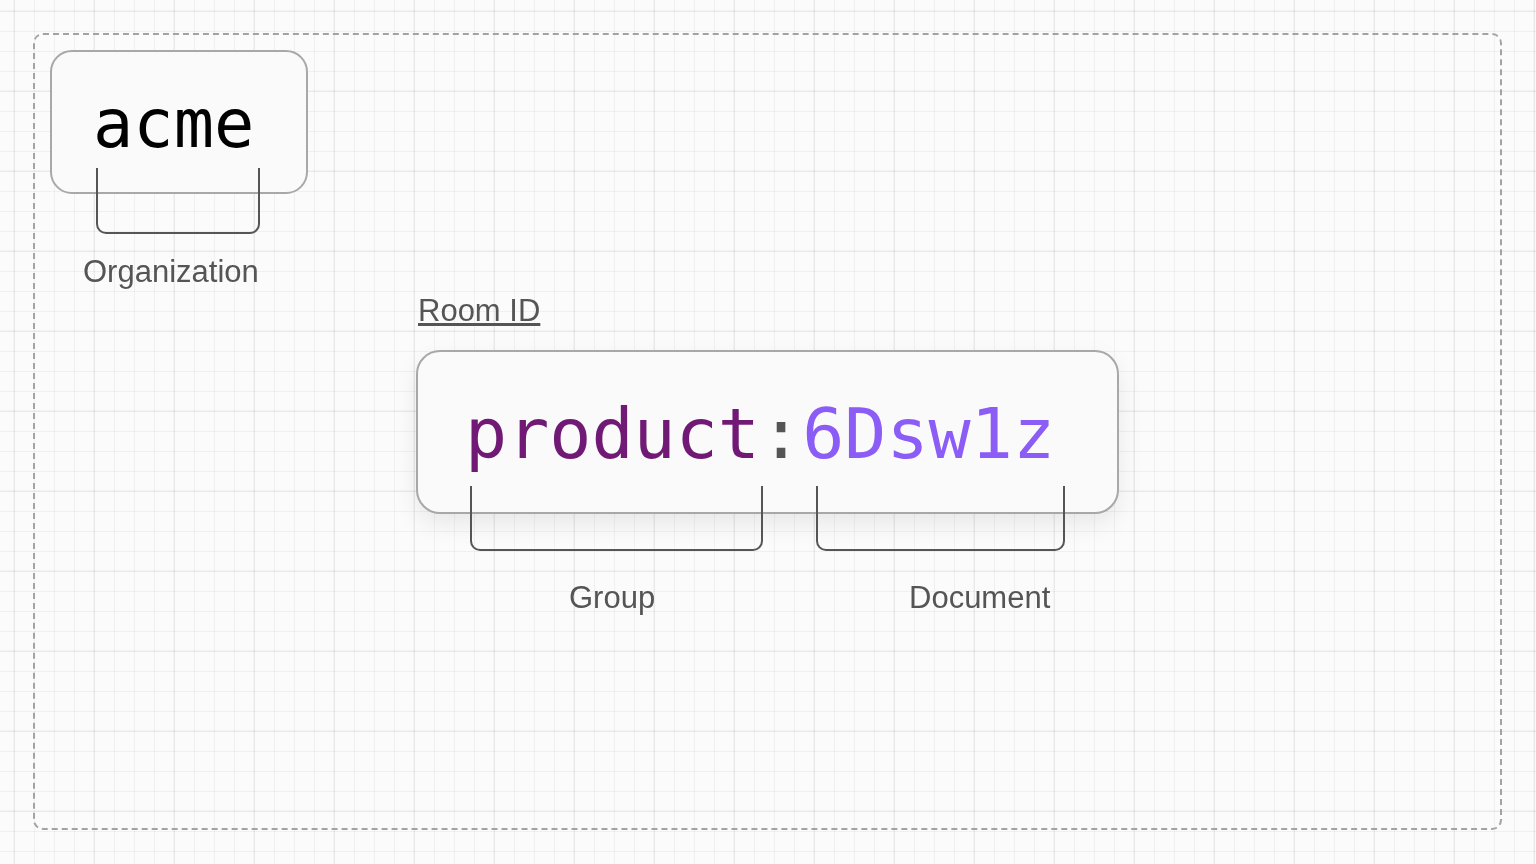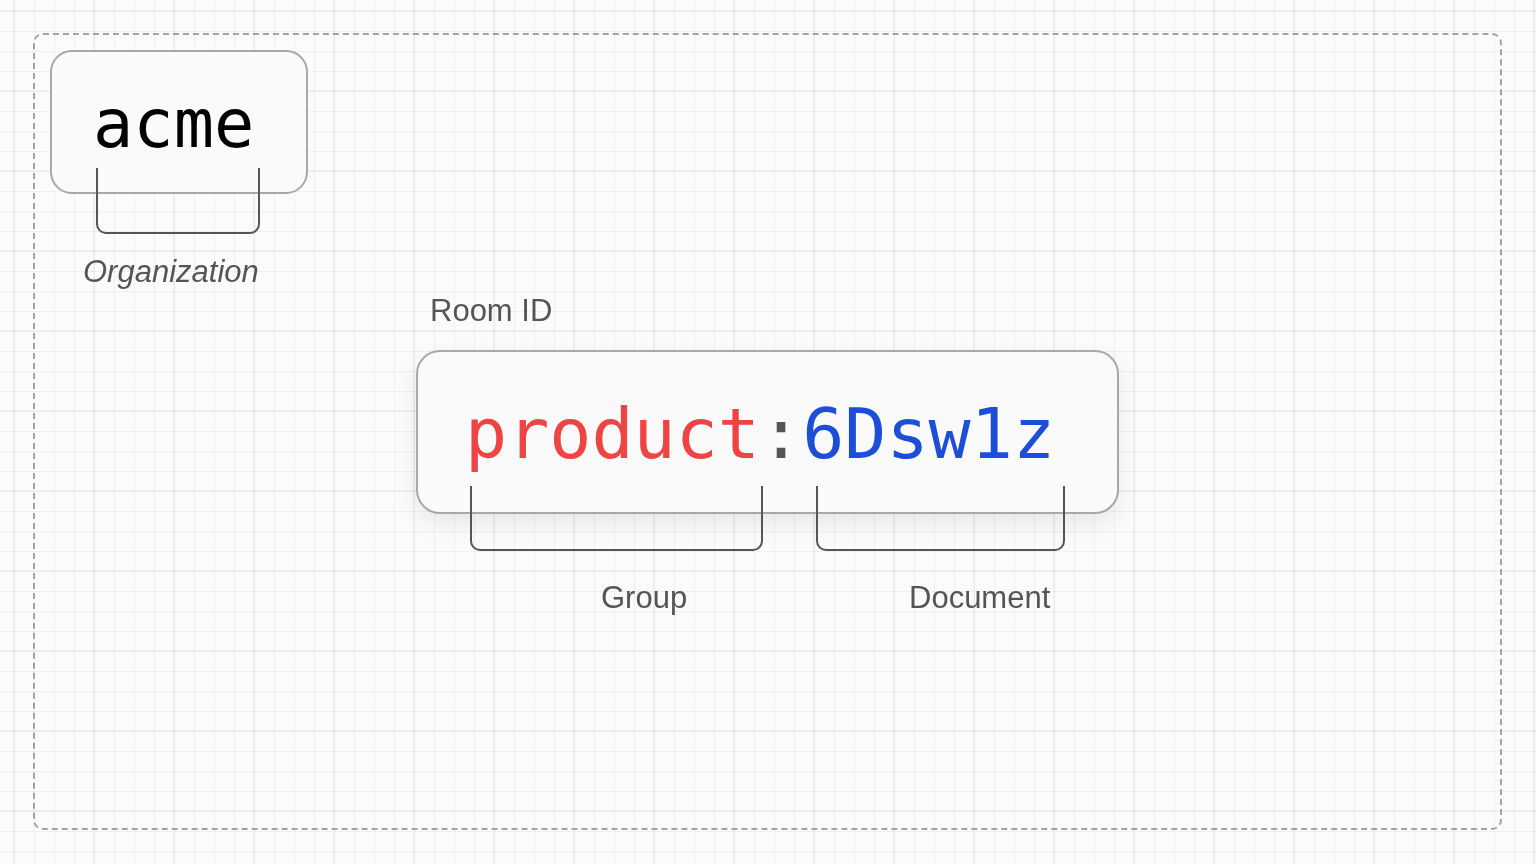--- a/index.html
+++ b/index.html
@@ -25,46 +25,46 @@
   }
   .org-box { left:50px; top:50px; width:258px; height:144px; }
   .room-box { left:416px; top:350px; width:703px; height:164px;
     box-shadow:0 10px 24px rgba(0,0,0,0.08); border-radius:24px; }
   .mono {
     position:absolute; font-family:"DejaVu Sans Mono", "Liberation Mono", monospace;
     white-space:nowrap; letter-spacing:0;
   }
   .org-text { left:93px; top:84px; font-size:67px; color:#000000; line-height:80px; }
   .room-text { left:465px; top:391px; font-size:70px; line-height:86px; }
-  .group-part { color:#ef4444; }
+  .group-part { color:#701a75; }
   .sep-part { color:#555555; }
-  .doc-part { color:#1d4ed8; }
+  .doc-part { color:#8b5cf6; }
   .bracket {
     position:absolute; border:2px solid #555; border-top:none;
     border-radius:0 0 10px 10px; box-sizing:border-box;
   }
   .label {
     position:absolute; color:#555; font-size:31px; white-space:nowrap;
     font-family:"Liberation Sans", "DejaVu Sans", sans-serif;
   }
 </style>
 </head>
 <body>
 
 <div class="frame"></div>
 
 <div class="box org-box"></div>
 <div class="mono org-text">acme</div>
 <div class="bracket" style="left:96px; top:168px; width:164px; height:66px;"></div>
-<div class="label" style="left:83px; top:254px;font-style:italic;">Organization</div>
+<div class="label" style="left:83px; top:254px;">Organization</div>
 
-<div class="label" style="left:430px; top:293px;">Room ID</div>
+<div class="label" style="left:418px; top:293px;text-decoration:underline;">Room ID</div>
 
 <div class="box room-box"></div>
 <div class="mono room-text">
   <span class="group-part">product</span><span class="sep-part">:</span><span class="doc-part">6Dsw1z</span>
 </div>
 
 <div class="bracket" style="left:470px; top:486px; width:293px; height:65px;"></div>
 <div class="bracket" style="left:816px; top:486px; width:249px; height:65px;"></div>
 
-<div class="label" style="left:569px; top:580px;margin-left:32px;">Group</div>
+<div class="label" style="left:569px; top:580px;">Group</div>
 <div class="label" style="left:909px; top:580px;">Document</div>
 
 </body></html>

